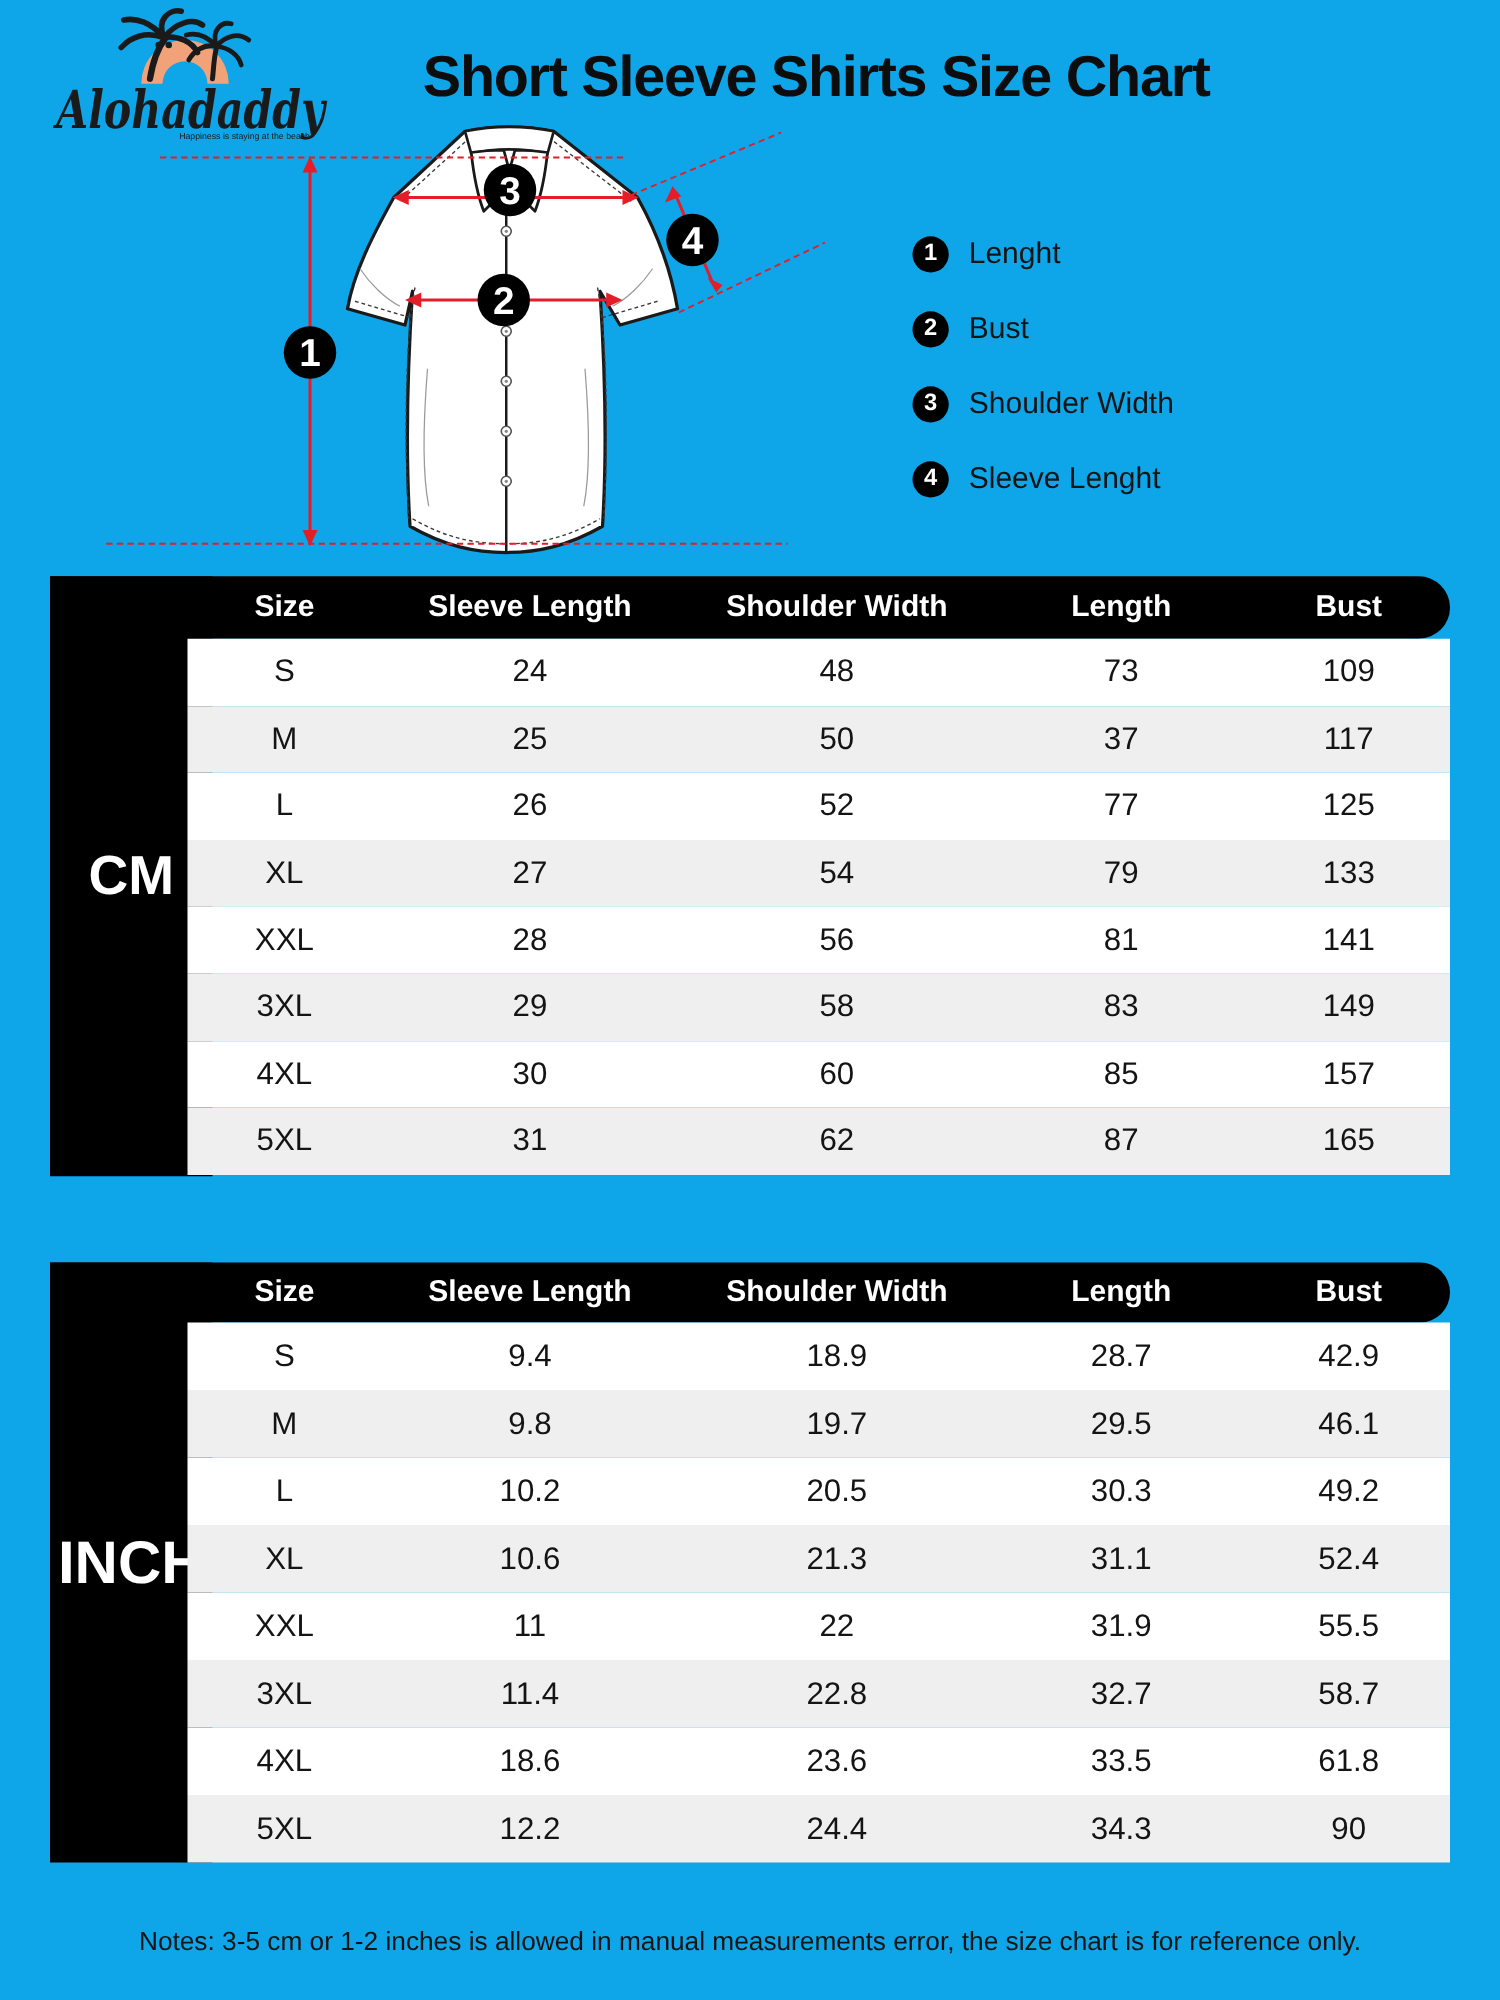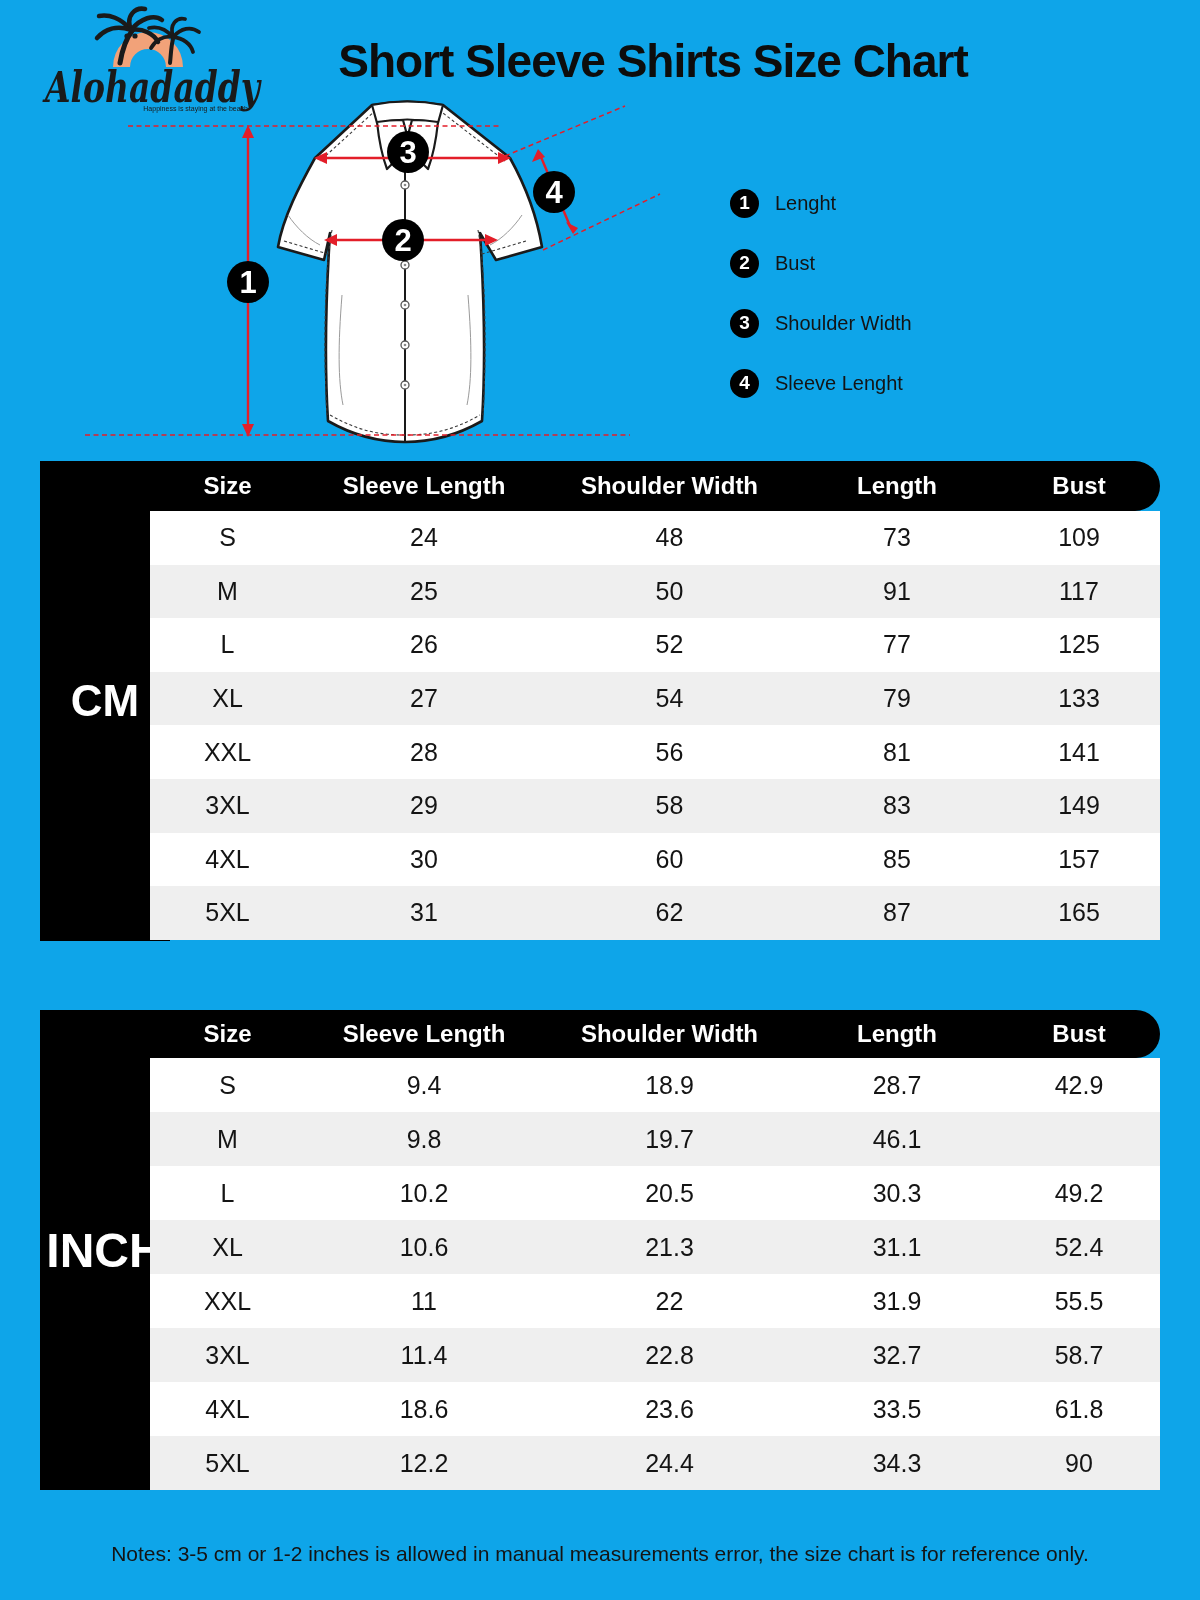--- a/index.html
+++ b/index.html
@@ -17,21 +17,21 @@
 
   
   #diagram { position:absolute; left:80px; top:95px; width:600px; height:365px; }
 
   
   #legend { position:absolute; left:730px; top:186px; width:420px; }
   .legend-item { display:flex; align-items:center; height:34px; margin-bottom:26px; }
   .legend-num { width:29px; height:29px; border-radius:50%; background:#000; color:#fff;
                 font-size:19px; font-weight:bold; display:flex; align-items:center;
                 justify-content:center; flex:0 0 29px; }
-  .legend-label { font-size:20px; margin-left:16px; color:#141414; white-space:nowrap; }
+  .legend-label { font-size:24px; margin-left:16px; color:#141414; white-space:nowrap; }
 
   
   .size-table { position:absolute; left:40px; width:1120px; }
   .unit-col { position:absolute; left:0; top:0; width:130px; background:#000;
               display:flex; align-items:center; justify-content:center;
               color:#fff; font-weight:bold; }
   .t-cm  .unit-col { height:480px; font-size:44px; }
   .t-inch .unit-col { height:480px; font-size:48px; }
   .thead { position:absolute; left:0; top:0; width:1120px; background:#000;
            border-radius:0 25px 25px 0; padding-left:110px;
@@ -216,21 +216,21 @@
           <div class="tcell">S</div>
           <div class="tcell">24</div>
           <div class="tcell">48</div>
           <div class="tcell">73</div>
           <div class="tcell">109</div>
         </div>
         <div class="trow stripe">
           <div class="tcell">M</div>
           <div class="tcell">25</div>
           <div class="tcell">50</div>
-          <div class="tcell">91</div>
+          <div class="tcell">37</div>
           <div class="tcell">117</div>
         </div>
         <div class="trow">
           <div class="tcell">L</div>
           <div class="tcell">26</div>
           <div class="tcell">52</div>
           <div class="tcell">77</div>
           <div class="tcell">125</div>
         </div>
         <div class="trow stripe">
@@ -287,20 +287,21 @@
           <div class="tcell">S</div>
           <div class="tcell">9.4</div>
           <div class="tcell">18.9</div>
           <div class="tcell">28.7</div>
           <div class="tcell">42.9</div>
         </div>
         <div class="trow stripe">
           <div class="tcell">M</div>
           <div class="tcell">9.8</div>
           <div class="tcell">19.7</div>
+          <div class="tcell">29.5</div>
           <div class="tcell">46.1</div>
         </div>
         <div class="trow">
           <div class="tcell">L</div>
           <div class="tcell">10.2</div>
           <div class="tcell">20.5</div>
           <div class="tcell">30.3</div>
           <div class="tcell">49.2</div>
         </div>
         <div class="trow stripe">

